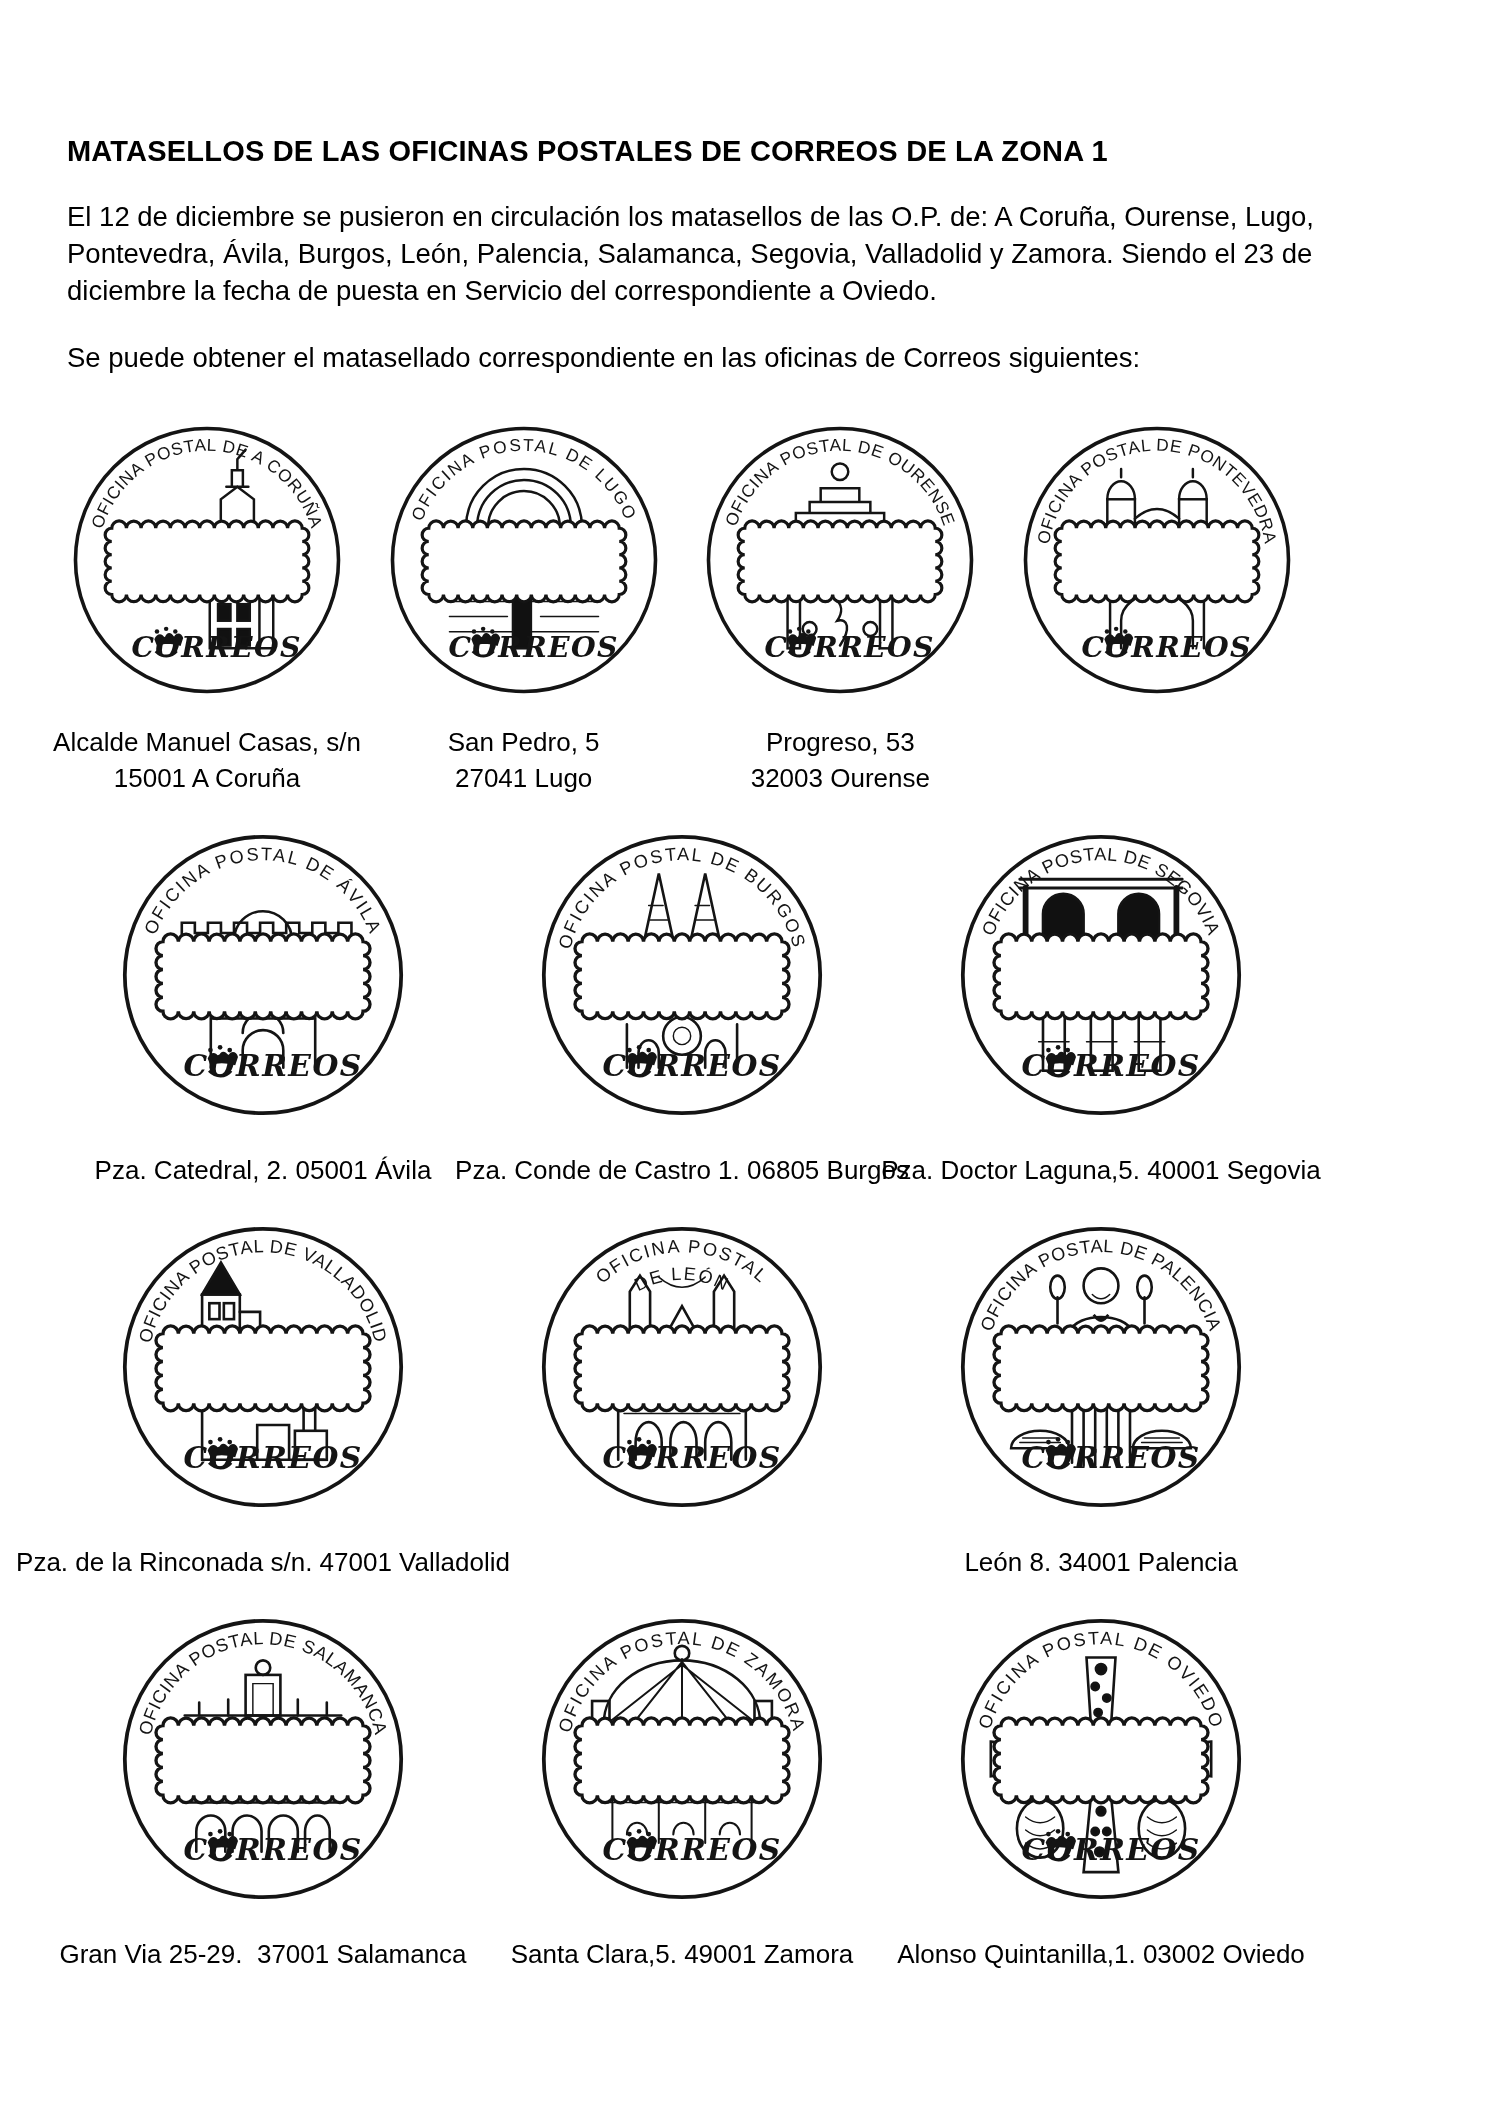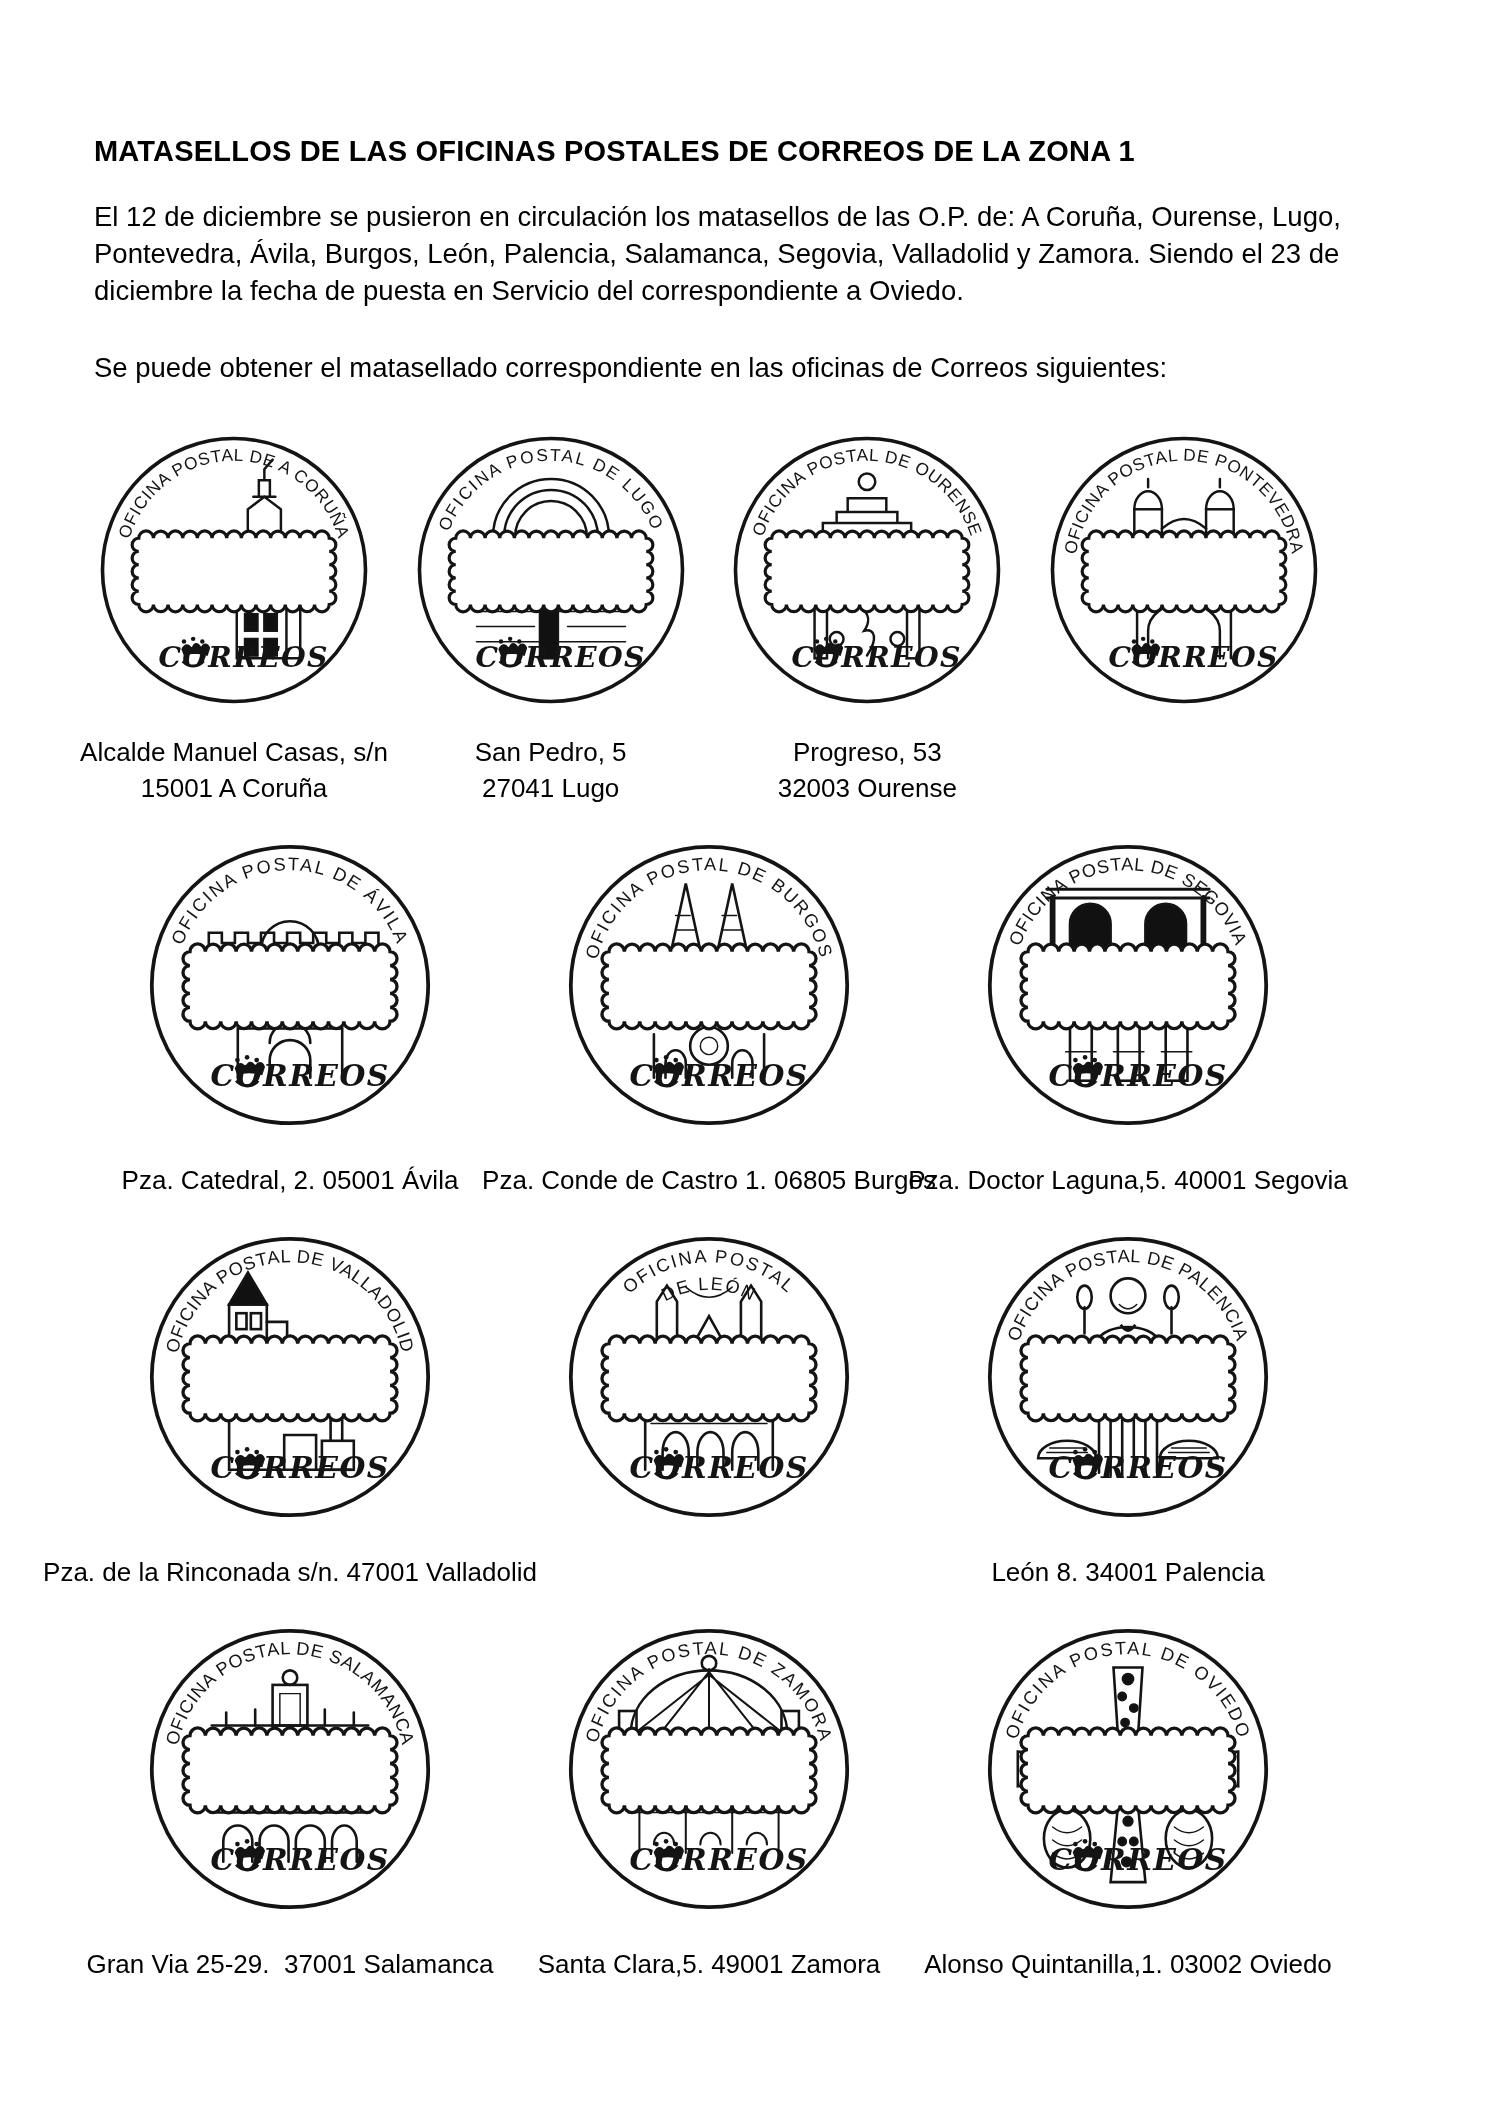--- a/index.html
+++ b/index.html
@@ -1,23 +1,23 @@
 <!DOCTYPE html>
 <html><head>
 <meta charset="utf-8">
 <style>
   html,body{margin:0;padding:0;background:#e8e8e8;}
   .page{
     width:1500px;height:2122px;background:#ffffff;position:relative;
-    box-sizing:border-box;padding:135px 100px 0 94px;
+    box-sizing:border-box;padding:135px 100px 0 67px;
     font-family:"Liberation Sans",sans-serif;color:#000;overflow:hidden;
   }
   .doc-title{font-size:29px;font-weight:700;letter-spacing:.2px;}
   .para{font-size:27.5px;line-height:37px;width:1260px;margin-top:30px;}
-  .para.p2{margin-top:40px;}
+  .para.p2{margin-top:30px;}
   #stamp-area{margin-top:46px;width:1250px;margin-left:-10px;}
   .stamp-row{display:flex;justify-content:space-between;}
   .stamp-row + .stamp-row{margin-top:34px;}
   .cell{display:flex;flex-direction:column;align-items:center;}
   .row-4 .cell{width:300px;}
   .row-3 .cell{width:412px;}
   .stamp{display:block;}
   .row-4 .stamp{width:276px;height:276px;}
   .row-3 .stamp{width:290px;height:290px;}
   .stamp svg{width:100%;height:100%;display:block;}

